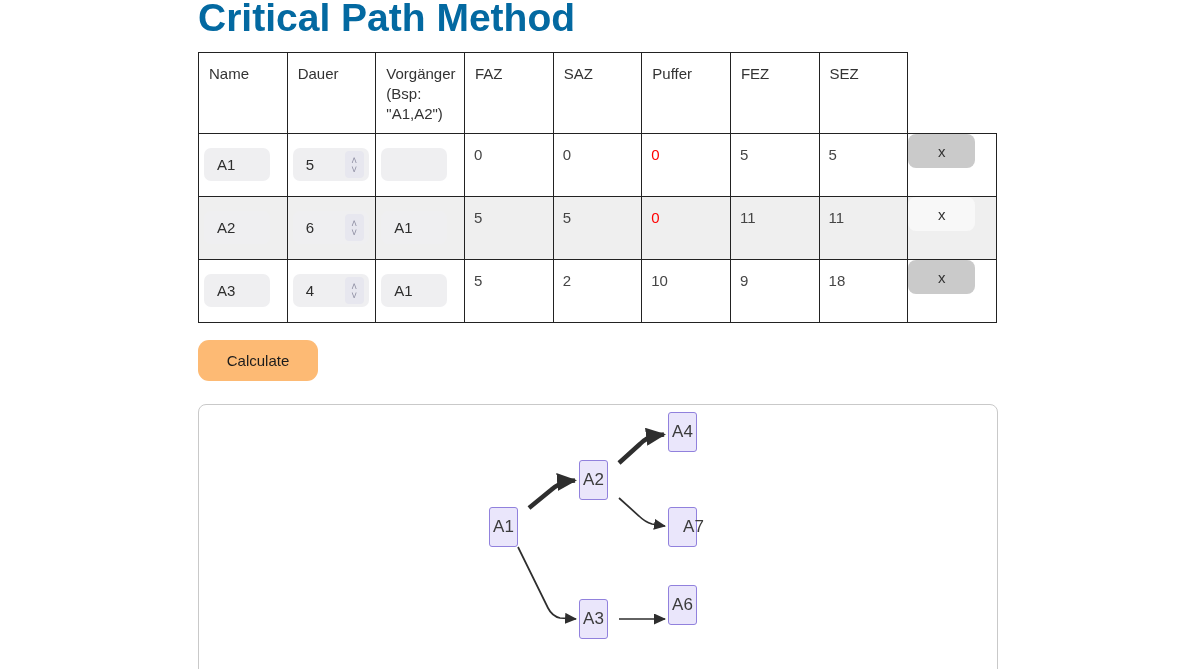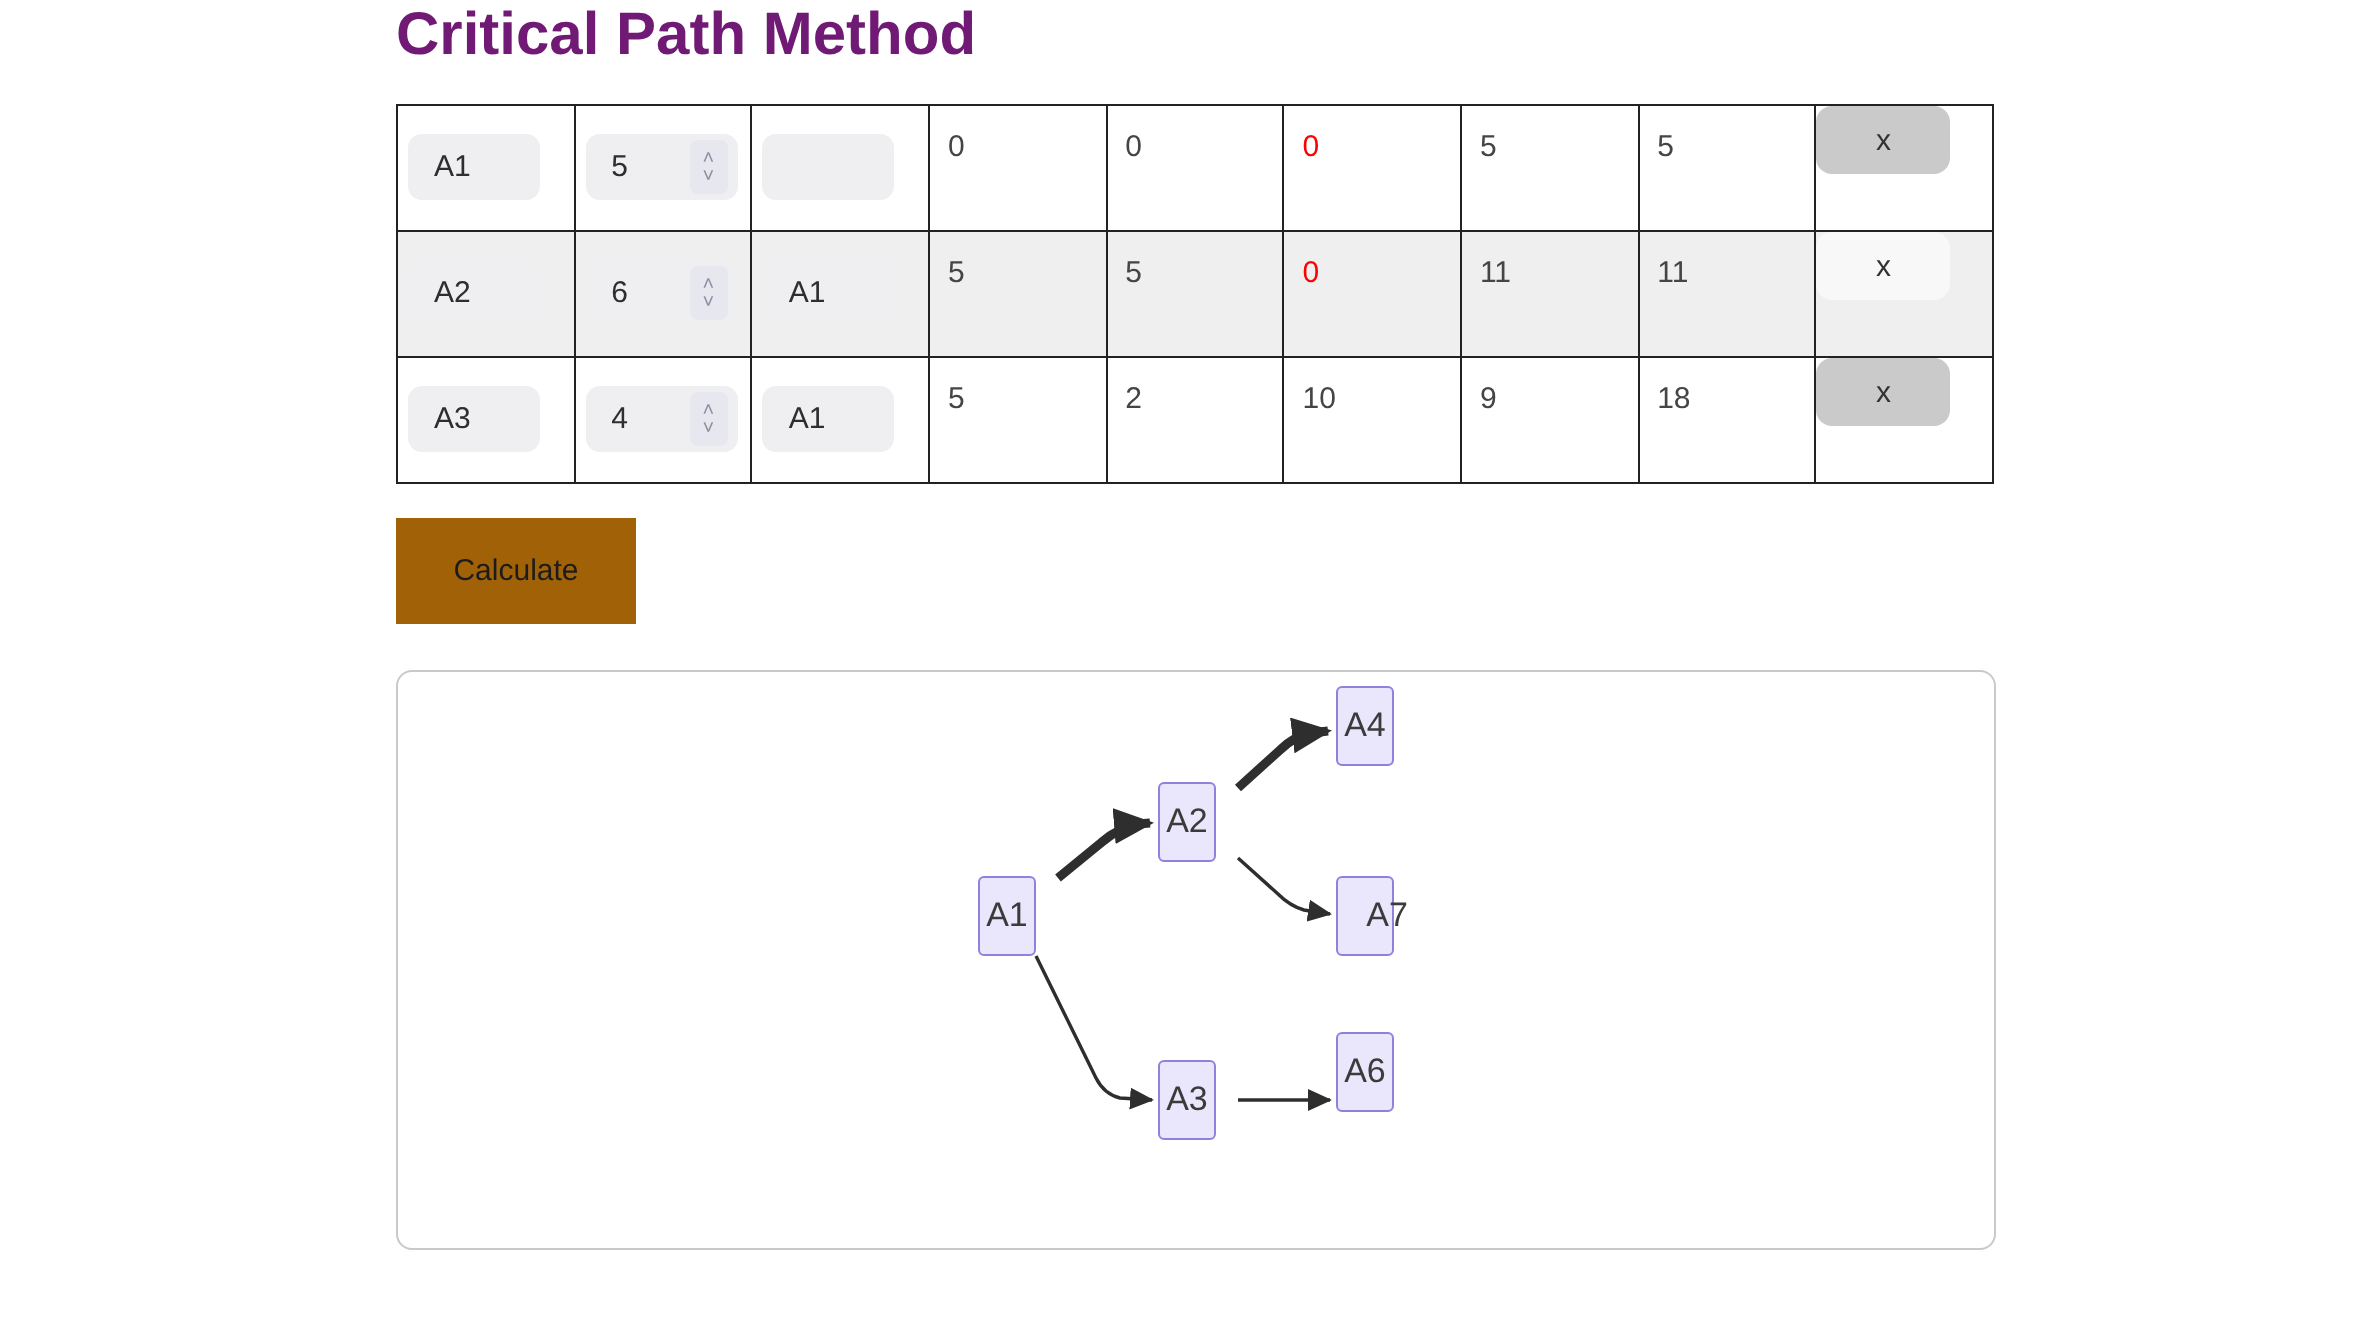--- a/index.html
+++ b/index.html
@@ -5,22 +5,22 @@
   * { box-sizing: border-box; margin: 0; padding: 0; }
   html, body {
     width: 1189px; height: 669px;
     background: #ffffff;
     overflow: hidden;
     font-family: "Liberation Sans", "DejaVu Sans", sans-serif;
   }
   .wrap { margin: 0 0 0 198px; width: 800px; }
 
   h1 {
-    font-size: 30px; line-height: 36px; font-weight: 700;
-    color: #701a75; letter-spacing: 0; margin: 0 0 16px 0;
+    font-size: 39px; line-height: 36px; font-weight: 700;
+    color: #0369a1; letter-spacing: 0; margin: 0 0 16px 0;
   }
 
   
   table.cpm {
     border-collapse: collapse;
     table-layout: fixed;
     width: 798px;
   }
   table.cpm col { width: 88.66px; }
   table.cpm th, table.cpm td {
@@ -71,23 +71,23 @@
     border: none; border-radius: 8px;
     background: #cacaca; color: #333;
     font-size: 15px; font-family: inherit;
     cursor: pointer;
   }
   tr.stripe .xbtn { background: #f8f8f8; }
 
   
   .actions { margin-top: 17px; display: flex; gap: 11px; }
   .btn {
-    min-width: 120px; height: 53px;
-    border: none; border-radius: 0;
-    background: #a16207; color: #1c1c1c;
+    min-width: 120px; height: 41px;
+    border: none; border-radius: 11px;
+    background: #fdba74; color: #1c1c1c;
     font-size: 15px; font-family: inherit;
     cursor: pointer; padding: 0 20px;
   }
 
   
   .diagram {
     position: relative;
     margin-top: 23px;
     width: 800px; height: 290px;
     border: 1.5px solid #c9c9c9;
@@ -118,20 +118,31 @@
         <col>
         <col>
         <col>
         <col>
         <col>
         <col>
         <col>
         <col>
     </colgroup>
     <tbody>
+        <tr>
+      <th>Name</th>
+      <th>Dauer</th>
+      <th>Vorgänger (Bsp: "A1,A2")</th>
+      <th>FAZ</th>
+      <th>SAZ</th>
+      <th>Puffer</th>
+      <th>FEZ</th>
+      <th>SEZ</th>
+      <th class="ghost"></th>
+    </tr>
 
     <tr>
       <td class="inp">
         <input class="tinput" type="text" value="A1" style="">
       </td>
       <td class="inp">
         <div class="numwrap">
           <input class="tinput" type="text" value="5" style="">
           <div class="spinner">
             <span>˄</span>

